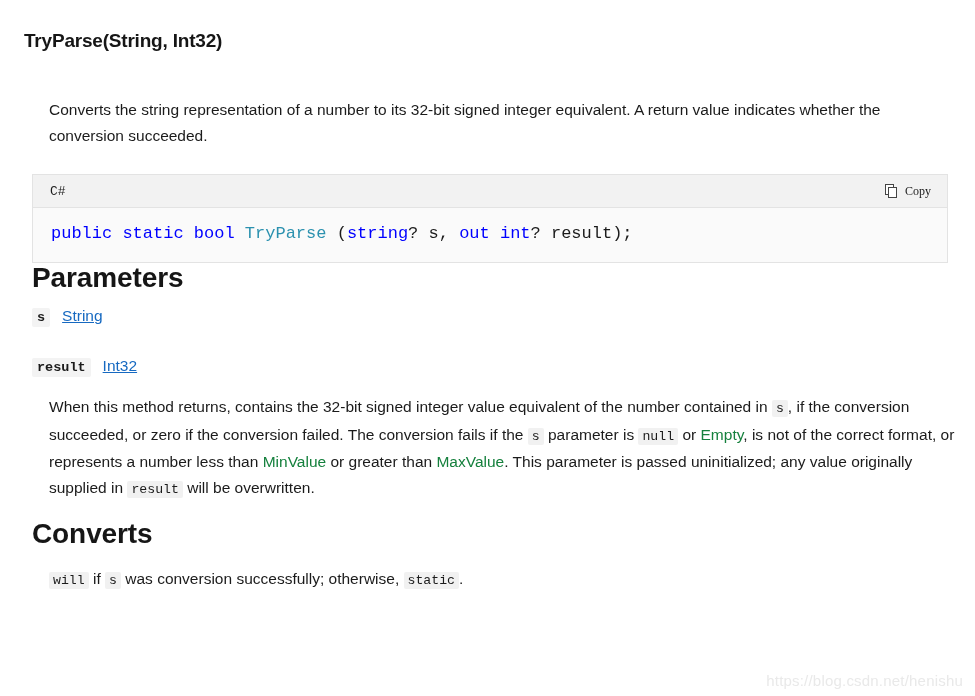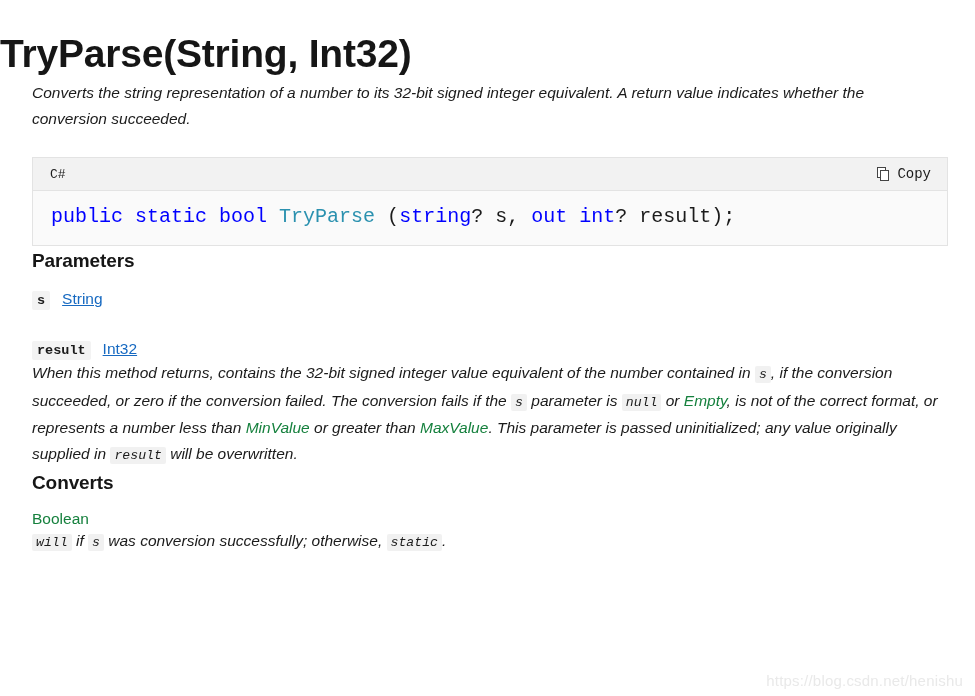--- a/index.html
+++ b/index.html
@@ -13,44 +13,43 @@
     position: relative;
     overflow: hidden;
     font-family: "Liberation Sans", sans-serif;
     color: #171717;
     -webkit-font-smoothing: antialiased;
   }
 
   
   .page-title {
     position: absolute;
-    left: 0;
+    left: 24px;
     top: 8px;
-    font-size: 39px;
+    font-size: 19px;
     font-weight: 700;
     letter-spacing: -0.2px;
     color: #161616;
     line-height: 40px;
     white-space: nowrap;
   }
 
   
   .content {
     position: absolute;
     left: 32px;
     top: 80px;
     width: 916px;
   }
 
   p.body-text {
-    margin: 0;
+    margin: 17px;
     font-size: 15.5px;
     line-height: 25.5px;
     color: #1b1b1b;
-    font-style: italic;
   }
 
   .summary {
     width: 872px;
   }
 
   
   .code-block {
     margin-top: 26px;
     border: 1px solid #e3e3e3;
@@ -69,49 +68,49 @@
   }
   .code-lang {
     font-size: 13px;
     color: #1b1b1b;
     font-family: "Liberation Mono", monospace;
   }
   .copy-button {
     display: flex;
     align-items: center;
     gap: 6px;
-    font-size: 14px;
+    font-size: 12px;
     color: #1b1b1b;
     cursor: pointer;
     background: none;
     border: none;
     padding: 2px 4px;
-    font-family: Liberation Mono, monospace;
+    font-family: Liberation Serif, serif;
   }
   .copy-icon svg { display: block; }
 
   .code-body {
     padding: 16px 0 18px 18px;
     background: #fafafa;
   }
   .code-line {
     font-family: "Liberation Mono", monospace;
-    font-size: 20px;
+    font-size: 17px;
     line-height: 20px;
     white-space: pre;
     color: #1b1b1b;
   }
   .tk-kw   { color: #0000ff; }
   .tk-type { color: #2b91af; }
   .tk-plain{ color: #1b1b1b; }
 
   
   h2.section-heading {
     margin: 0;
-    font-size: 19px;
+    font-size: 28px;
     font-weight: 700;
     color: #161616;
     letter-spacing: -0.1px;
     line-height: 30px;
   }
   .h2-parameters { margin-top: 44px; }
   .h2-returns    { margin-top: 46px; }
 
   
   .param-row {
@@ -202,21 +201,18 @@
   </div>
 
   <div class="param-row param-result">
     <code class="param-name">result</code>
     <a class="param-type" href="#">Int32</a>
   </div>
   <p class="body-text param-desc-long"><span>When this method returns, contains the 32-bit signed integer value equivalent of the number contained in </span><code class="inline">s</code><span>, if the conversion succeeded, or zero if the conversion failed. The conversion fails if the </span><code class="inline">s</code><span> parameter is </span><code class="inline">null</code><span> or </span><a class="link" href="#">Empty</a><span>, is not of the correct format, or represents a number less than </span><a class="link" href="#">MinValue</a><span> or greater than </span><a class="link" href="#">MaxValue</a><span>. This parameter is passed uninitialized; any value originally supplied in </span><code class="inline">result</code><span> will be overwritten.</span></p>
 
   <h2 class="section-heading h2-returns">Converts</h2>
 
-  <div class="returns-type">
-    <a class="link" href="#">Boolean</a>
-  </div>
 
   <p class="body-text returns-desc"><code class="inline">will</code><span> if </span><code class="inline">s</code><span> was conversion successfully; otherwise, </span><code class="inline">static</code><span>.</span></p>
 
 </div>
 
 <div class="watermark">https://blog.csdn.net/henishu</div>
 
 </body></html>

